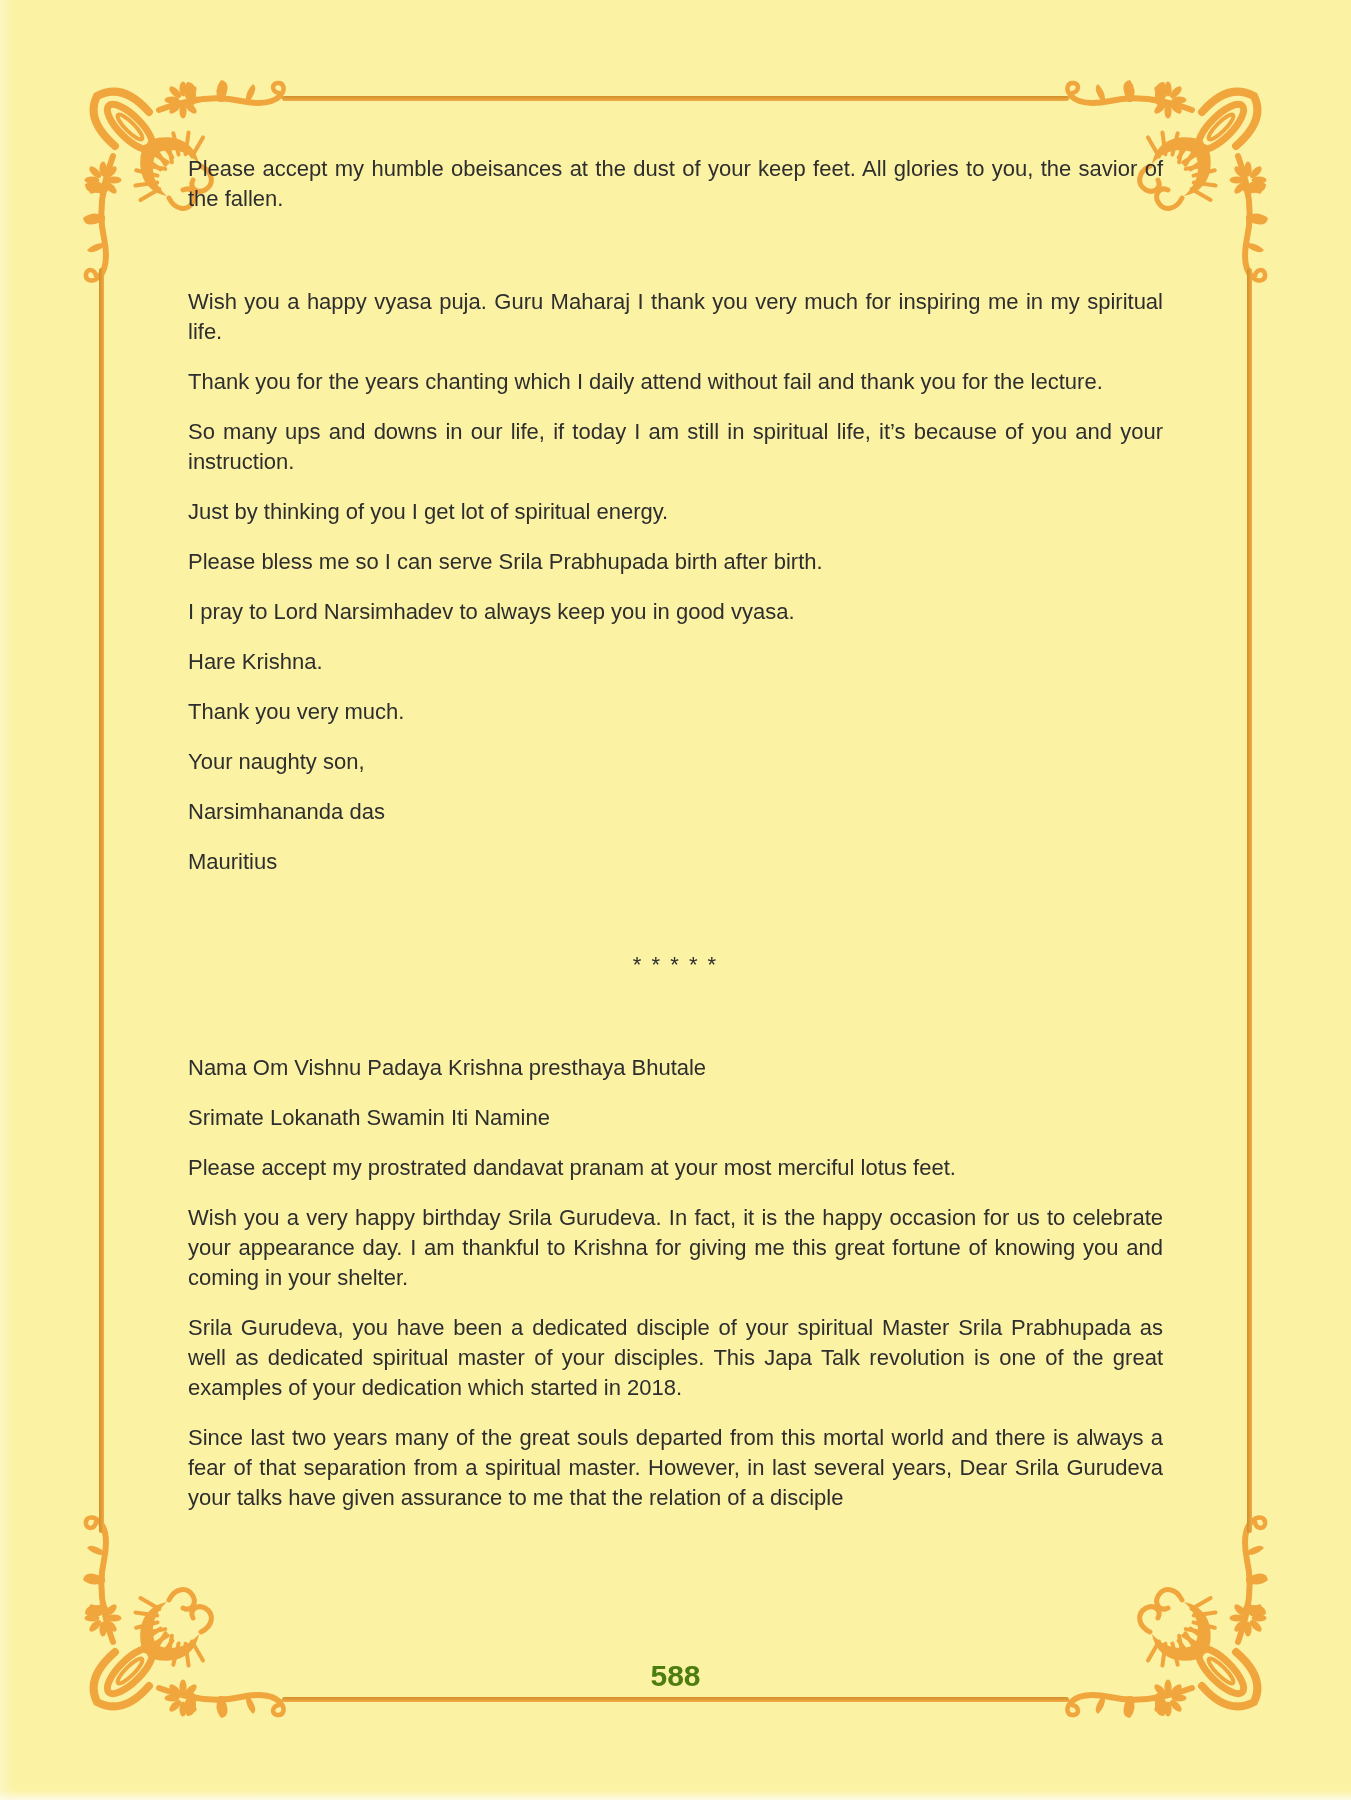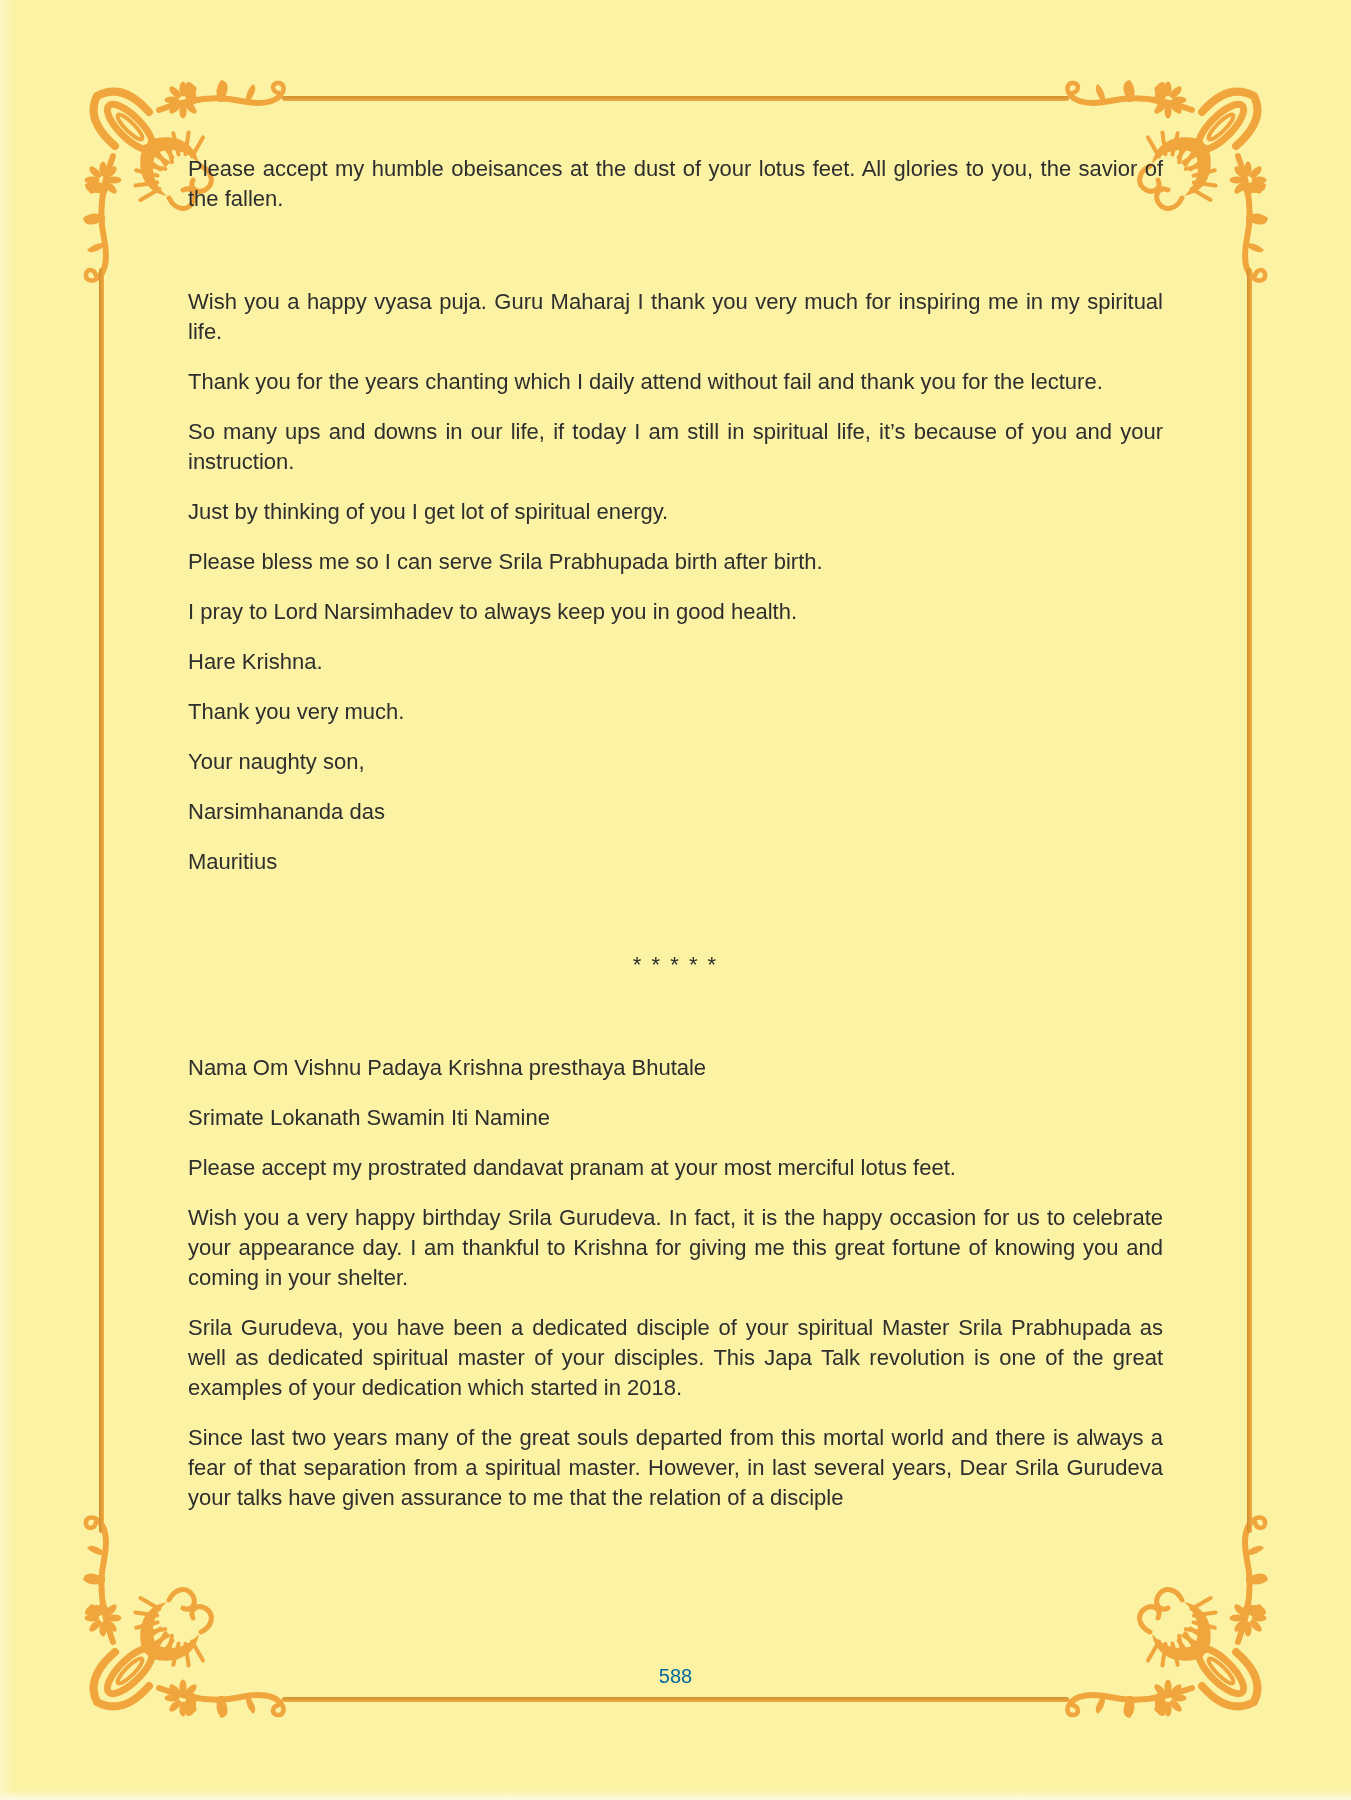--- a/index.html
+++ b/index.html
@@ -59,22 +59,22 @@
   .separator {
     margin: 73px 0;
     text-align: center;
     letter-spacing: 2px;
     color: #2E2E2E;
     font-size: 22px; line-height: 30px;
   }
   .page-number {
     position: absolute; top: 1661px; left: 0; width: 100%;
     text-align: center;
-    color: #0369a1;
-    font-size: 20px; line-height: 30px;
+    color: #4d7c0f;
+    font-size: 30px; line-height: 30px; font-weight: bold;
   }
 </style>
 </head>
 <body>
 
 <svg width="0" height="0" style="position:absolute" aria-hidden="true">
   <defs>
     <g id="corner-art">
 
       <g fill="none" stroke="#F0A63C">
@@ -135,27 +135,27 @@
       <use href="#corner-art"></use>
     </svg>
 
   <div class="hline line-top"></div>
   <div class="hline line-bottom"></div>
   <div class="vline line-left"></div>
   <div class="vline line-right"></div>
 
   <main class="letters">
     <section>
-        <p>Please accept my humble obeisances at the dust of your lotus feet. All glories to you, the savior of the fallen.</p>
+        <p>Please accept my humble obeisances at the dust of your keep feet. All glories to you, the savior of the fallen.</p>
         <p class="gap-large">Wish you a happy vyasa puja. Guru Maharaj I thank you very much for inspiring me in my spiritual life.</p>
         <p>Thank you for the years chanting which I daily attend without fail and thank you for the lecture.</p>
         <p>So many ups and downs in our life, if today I am still in spiritual life, it’s because of you and your instruction.</p>
         <p>Just by thinking of you I get lot of spiritual energy.</p>
         <p>Please bless me so I can serve Srila Prabhupada birth after birth.</p>
-        <p>I pray to Lord Narsimhadev to always keep you in good health.</p>
+        <p>I pray to Lord Narsimhadev to always keep you in good vyasa.</p>
         <p>Hare Krishna.</p>
         <p>Thank you very much.</p>
         <p>Your naughty son,</p>
         <p>Narsimhananda das</p>
         <p>Mauritius</p>
       </section>
     <div class="separator">* * * * *</div>
     <section>
         <p>Nama Om Vishnu Padaya Krishna presthaya Bhutale</p>
         <p>Srimate Lokanath Swamin Iti Namine</p>

